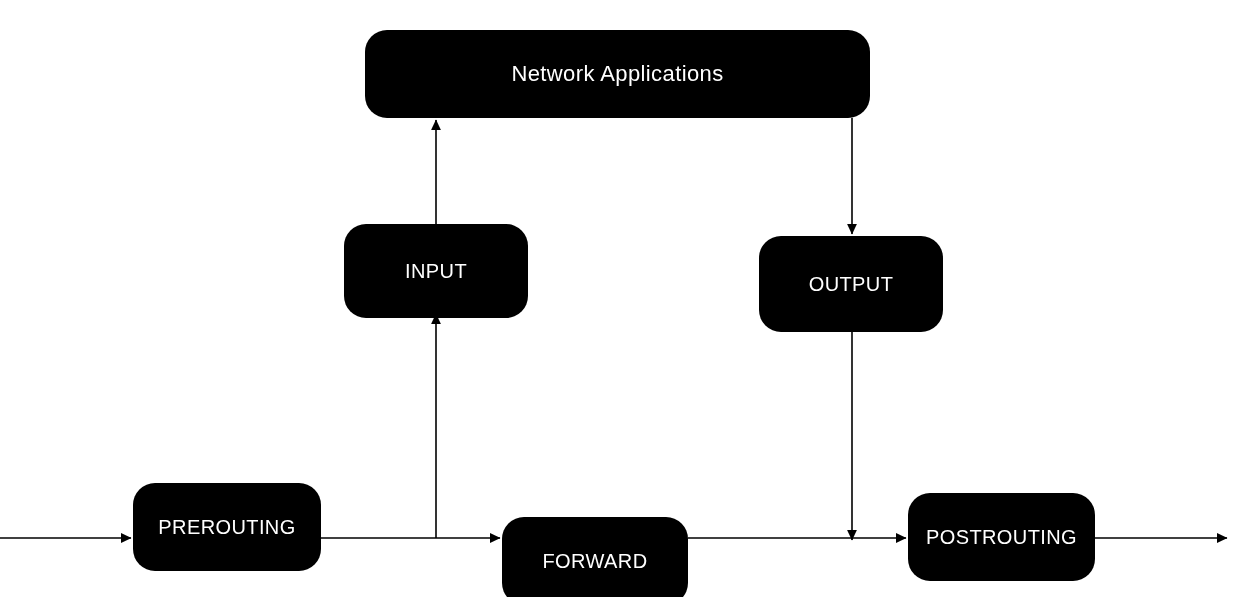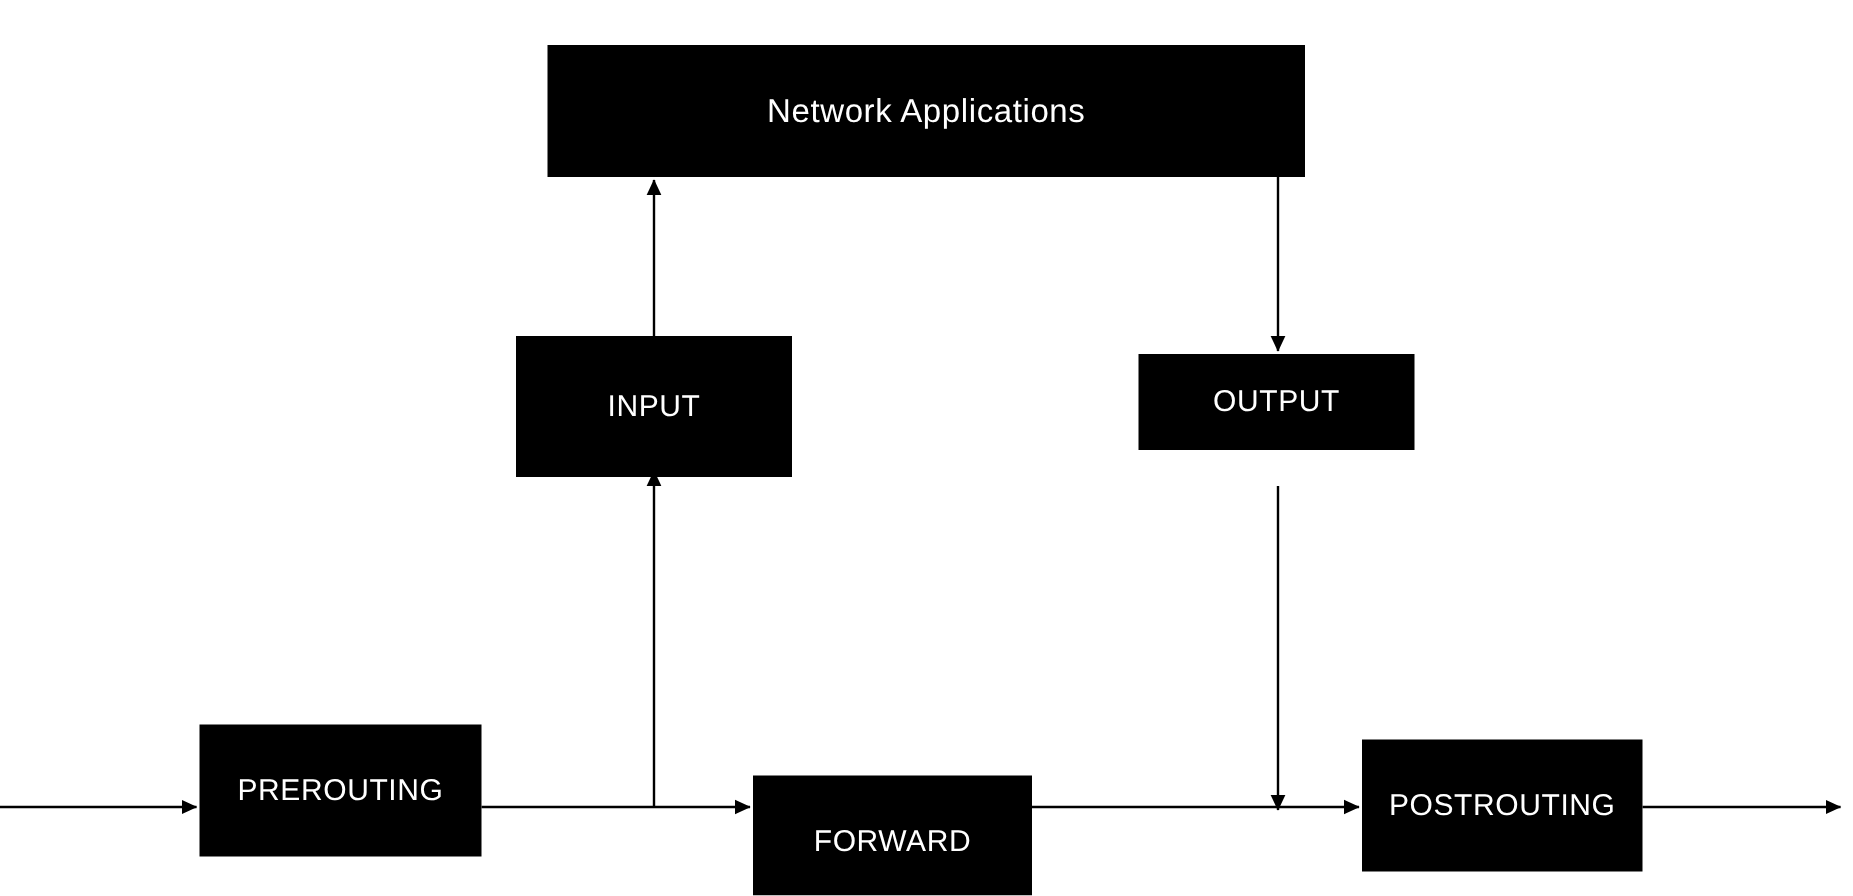--- a/index.html
+++ b/index.html
@@ -30,28 +30,29 @@
     position: absolute;
     background: #000000;
     color: #ffffff;
     display: flex;
     align-items: center;
     justify-content: center;
     text-align: center;
     letter-spacing: 0.4px;
     line-height: 1;
     z-index: 2;
+    border-radius: 22px;
   }
   .node-label {
     display: block;
     white-space: nowrap;
   }
   #node-network-applications { left: 365px; top: 30px;  width: 505px; height: 88px; font-size: 22px; }
   #node-input              { left: 344px; top: 224px; width: 184px; height: 94px; font-size: 20px; }
-  #node-output             { left: 759px; top: 236px; width: 184px; height: 64px; font-size: 20px; }
+  #node-output             { left: 759px; top: 236px; width: 184px; height: 96px; font-size: 20px; }
   #node-prerouting         { left: 133px; top: 483px; width: 188px; height: 88px; font-size: 20px; }
   #node-forward            { left: 502px; top: 493px; width: 186px; height: 88px; font-size: 20px; margin-top: 24px; }
   #node-postrouting        { left: 908px; top: 493px; width: 187px; height: 88px; font-size: 20px; }
 </style>
 </head>
 <body>
 
 <div id="canvas">
 
   <svg id="edges" width="1235" height="597" viewBox="0 0 1235 597" xmlns="http://www.w3.org/2000/svg">

